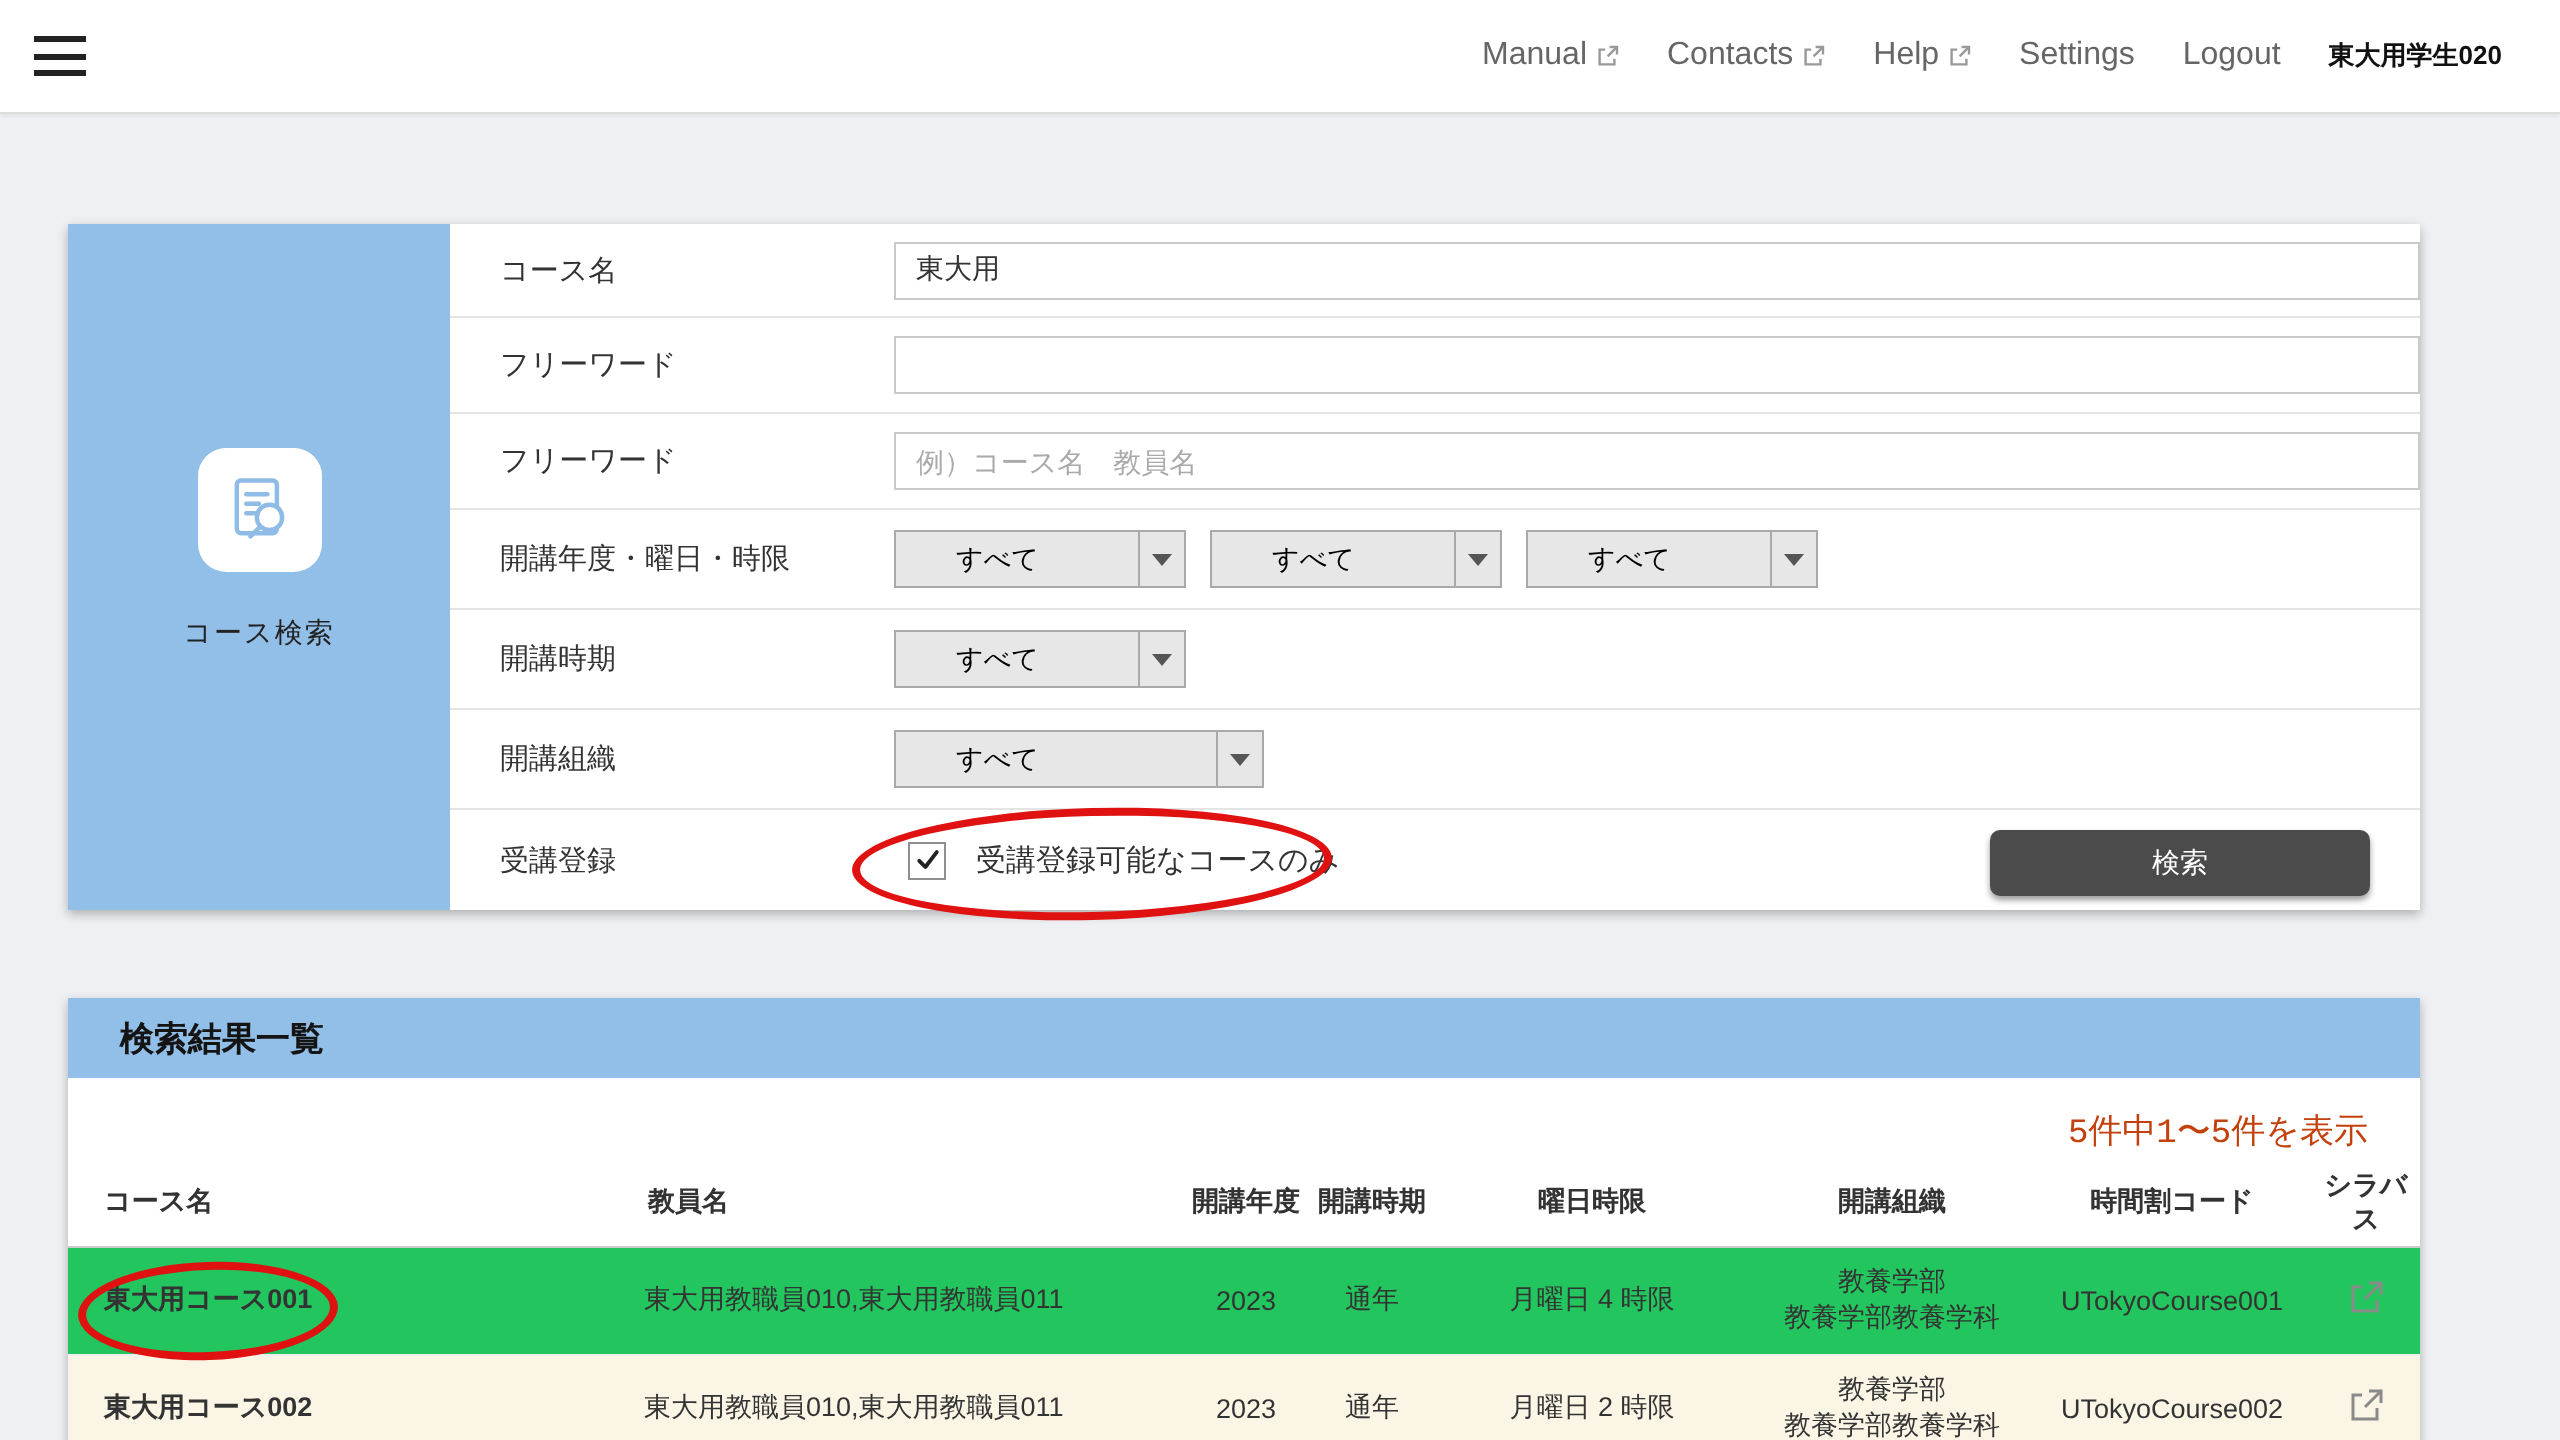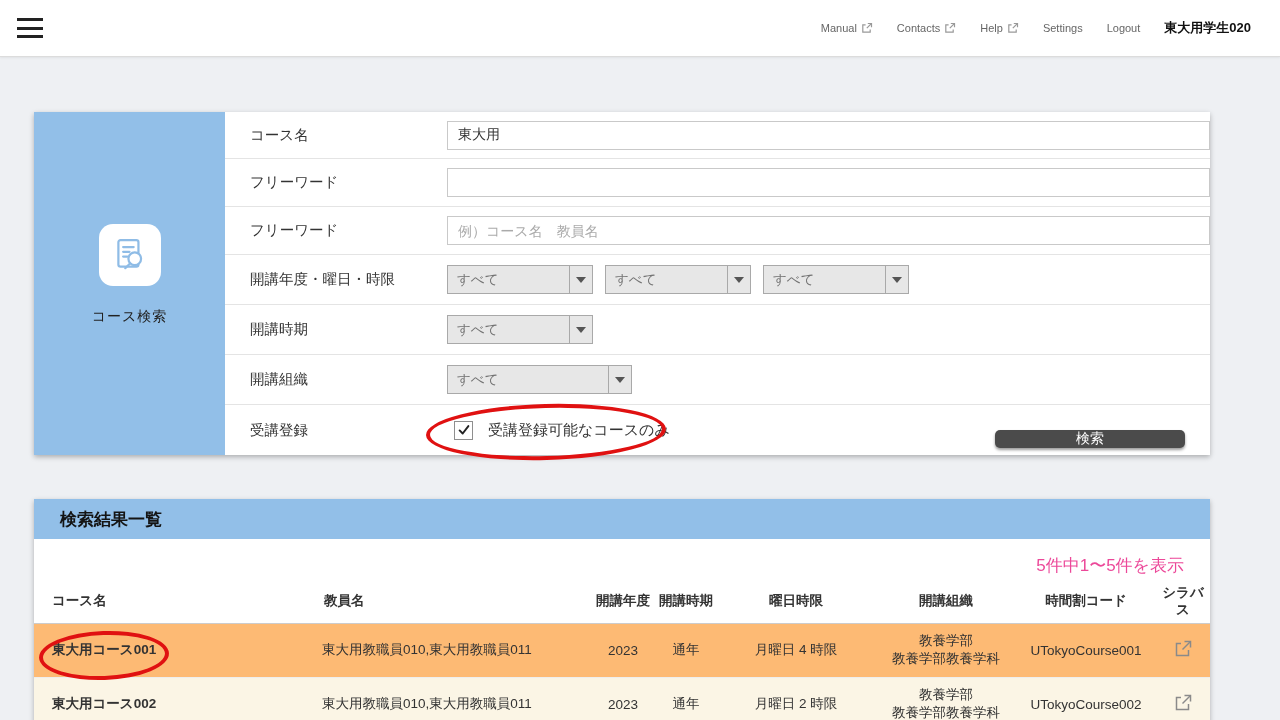--- a/index.html
+++ b/index.html
@@ -12,21 +12,21 @@
   
   .topbar {
     position:absolute; left:0; top:0; width:1280px; height:57px;
     background:#fff; border-bottom:1px solid #dcdcdc;
     box-shadow:0 1px 2px rgba(0,0,0,0.06);
     display:flex; align-items:center;
   }
   .hamburger { margin-left:16px; width:28px; height:22px; display:flex; flex-direction:column; justify-content:space-between; cursor:pointer; padding:1px 1px; }
   .hamburger span { display:block; height:3px; width:26px; background:#222; }
   .topnav { margin-left:auto; display:flex; align-items:center; gap:24px; padding-right:29px; }
-  .topnav .navitem { font-size:11px; color:#666; display:flex; align-items:center; gap:4px; cursor:pointer; }
+  .topnav .navitem { font-size:16px; color:#666; display:flex; align-items:center; gap:4px; cursor:pointer; }
   .topnav .username { font-size:13px; color:#111; font-weight:bold; }
   .extlink-sm svg { display:block; }
 
   
   .search-panel {
     position:absolute; left:34px; top:112px; width:1176px; height:343px;
     background:#fff; box-shadow:0 2px 5px rgba(0,0,0,0.28); display:flex;
   }
   .search-side {
     width:191px; background:#92bfe8; flex-shrink:0;
@@ -49,66 +49,66 @@
     width:100%; height:29px; border:1px solid #c9c9c9; background:#fff;
     font-family:inherit; font-size:14px; color:#333; padding:0 10px; outline:none;
   }
   .txt-input::placeholder { color:#aaa; }
 
   .sel {
     width:146px; height:29px; background:#e7e7e7; border:1px solid #a9a9a9;
     display:flex; align-items:center; cursor:pointer; flex-shrink:0;
   }
   .sel.wide { width:185px; }
-  .sel .sel-text { flex:1; font-size:13.5px; color:#737373; padding-left:9px; }
+  .sel .sel-text { flex:1; font-size:13.5px; color:#000000; padding-left:9px;margin-left:21px; }
   .sel .sel-arrow {
     width:23px; height:100%; border-left:1px solid #a9a9a9;
     display:flex; align-items:center; justify-content:center;
   }
   .sel .sel-arrow i {
     width:0; height:0; border-left:5px solid transparent; border-right:5px solid transparent;
     border-top:6px solid #555;
   }
 
   .chkwrap { display:flex; align-items:center; gap:15px; padding-left:7px; cursor:pointer; }
   .chkbox {
     width:19px; height:19px; background:#fff; border:1px solid #8f8f8f;
     display:flex; align-items:center; justify-content:center;
   }
   .chklabel { font-size:15px; color:#333; }
 
   .search-btn {
-    position:absolute; right:25px; bottom:7px; width:190px; height:18px;
+    position:absolute; right:25px; bottom:7px; width:190px; height:33px;
     background:#4b4b4b; color:#fff; font-size:14px; font-family:inherit;
     border:none; border-radius:5px; cursor:pointer;
     box-shadow:0 2px 3px rgba(0,0,0,0.4);
     margin-left:17px;
   }
 
   
   .results-panel {
     position:absolute; left:34px; top:499px; width:1176px; height:300px;
     background:#fff; box-shadow:0 2px 5px rgba(0,0,0,0.28);
   }
   .results-header {
     height:40px; background:#92bfe8; display:flex; align-items:center;
   }
   .results-header .rtitle { padding-left:26px; font-size:17px; font-weight:bold; color:#141414; }
-  .results-count { text-align:right; padding:15px 26px 0 0; font-size:17px; color:#ec4899; }
+  .results-count { text-align:right; padding:15px 26px 0 0; font-size:17px; color:#c2410c;font-family:Liberation Mono, monospace; }
 
   table.results { width:1176px; border-collapse:collapse; table-layout:fixed; margin-top:4px; }
   table.results th {
     font-size:13.5px; font-weight:bold; color:#333; height:42px;
     border-bottom:1px solid #ccc; text-align:center; vertical-align:middle;
     line-height:1.25; padding:0 2px;
   }
   table.results th.al, table.results td.al { text-align:left; }
   table.results th.course-col { padding-left:18px; }
   table.results td { font-size:13.5px; color:#333; height:54px; vertical-align:middle; text-align:center; }
-  tr.row-0 { background:#fdba74; border-bottom:1px solid #eee; }
+  tr.row-0 { background:#22c55e; border-bottom:1px solid #eee; }
   tr.row-1 { background:#fbf5e5; }
   td.course-cell { padding-left:18px; font-weight:bold; font-size:14px; }
   td.org-cell div { line-height:1.35; }
   .syllabus-link { display:inline-flex; cursor:pointer; }
 
   
   .red-ellipse {
     position:absolute; border:4px solid #e01111; border-radius:50%;
     pointer-events:none; background:transparent;
   }

